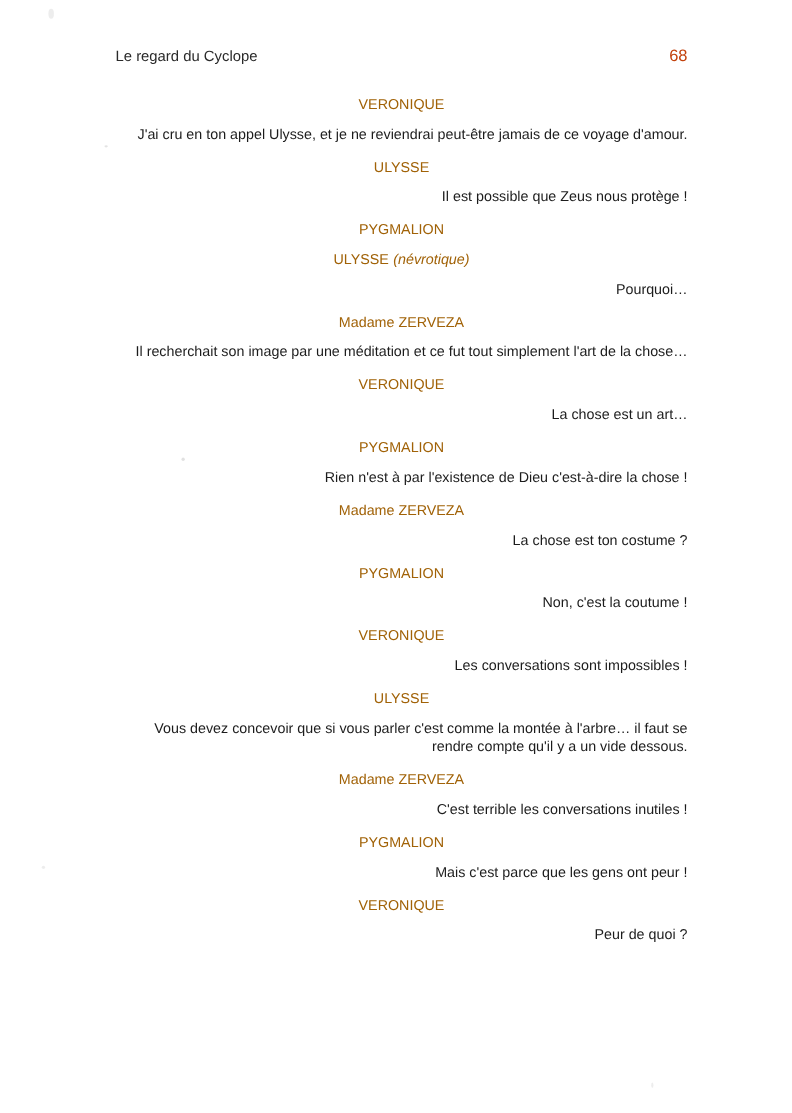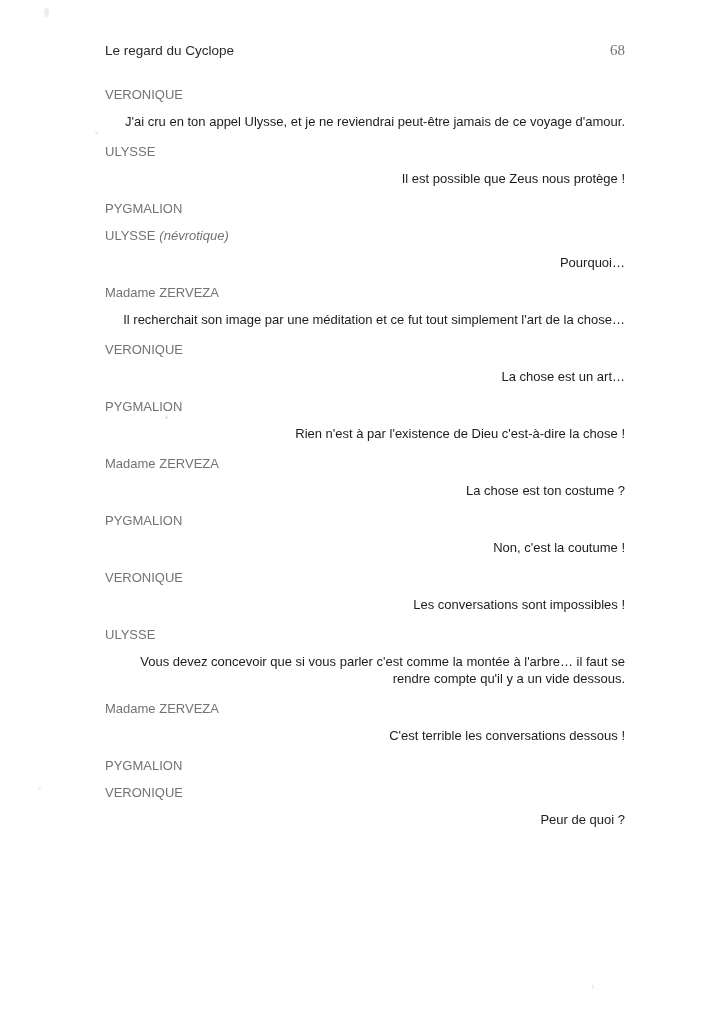--- a/index.html
+++ b/index.html
@@ -29,28 +29,28 @@
     display: flex;
     justify-content: space-between;
     align-items: baseline;
     margin-bottom: 27px;
   }
   .running-title {
     font-size: 13.5px;
     color: #2a2a2a;
   }
   .page-number {
-    font-family: Liberation Serif, serif;
+    font-family: Liberation Sans, sans-serif;
     font-size: 15px;
-    color: #737373;
+    color: #c2410c;
   }
   .cue .character {
     margin: 0 0 10px 0;
-    text-align: left;
-    color: #737373;
+    text-align: center;
+    color: #a16207;
   }
   .cue .direction {
     font-style: italic;
   }
   .cue .direction:not(:empty) {
     margin-left: 4px;
   }
   .cue .speech {
     margin: 0 0 13px 0;
     text-align: right;
@@ -128,25 +128,26 @@
     <p class="speech">Les conversations sont impossibles !</p>
   </div>
 
   <div class="cue">
     <p class="character"><span class="char-name">ULYSSE</span><span class="direction"></span></p>
     <p class="speech">Vous devez concevoir que si vous parler c'est comme la montée à l'arbre… il faut se rendre compte qu'il y a un vide dessous.</p>
   </div>
 
   <div class="cue">
     <p class="character"><span class="char-name">Madame ZERVEZA</span><span class="direction"></span></p>
-    <p class="speech">C'est terrible les conversations dessous !</p>
+    <p class="speech">C'est terrible les conversations inutiles !</p>
   </div>
 
   <div class="cue">
     <p class="character"><span class="char-name">PYGMALION</span><span class="direction"></span></p>
+    <p class="speech">Mais c'est parce que les gens ont peur !</p>
   </div>
 
   <div class="cue">
     <p class="character"><span class="char-name">VERONIQUE</span><span class="direction"></span></p>
     <p class="speech">Peur de quoi ?</p>
   </div>
 </div>
 
   <div class="artifact a1"></div>
   <div class="artifact a2"></div>

